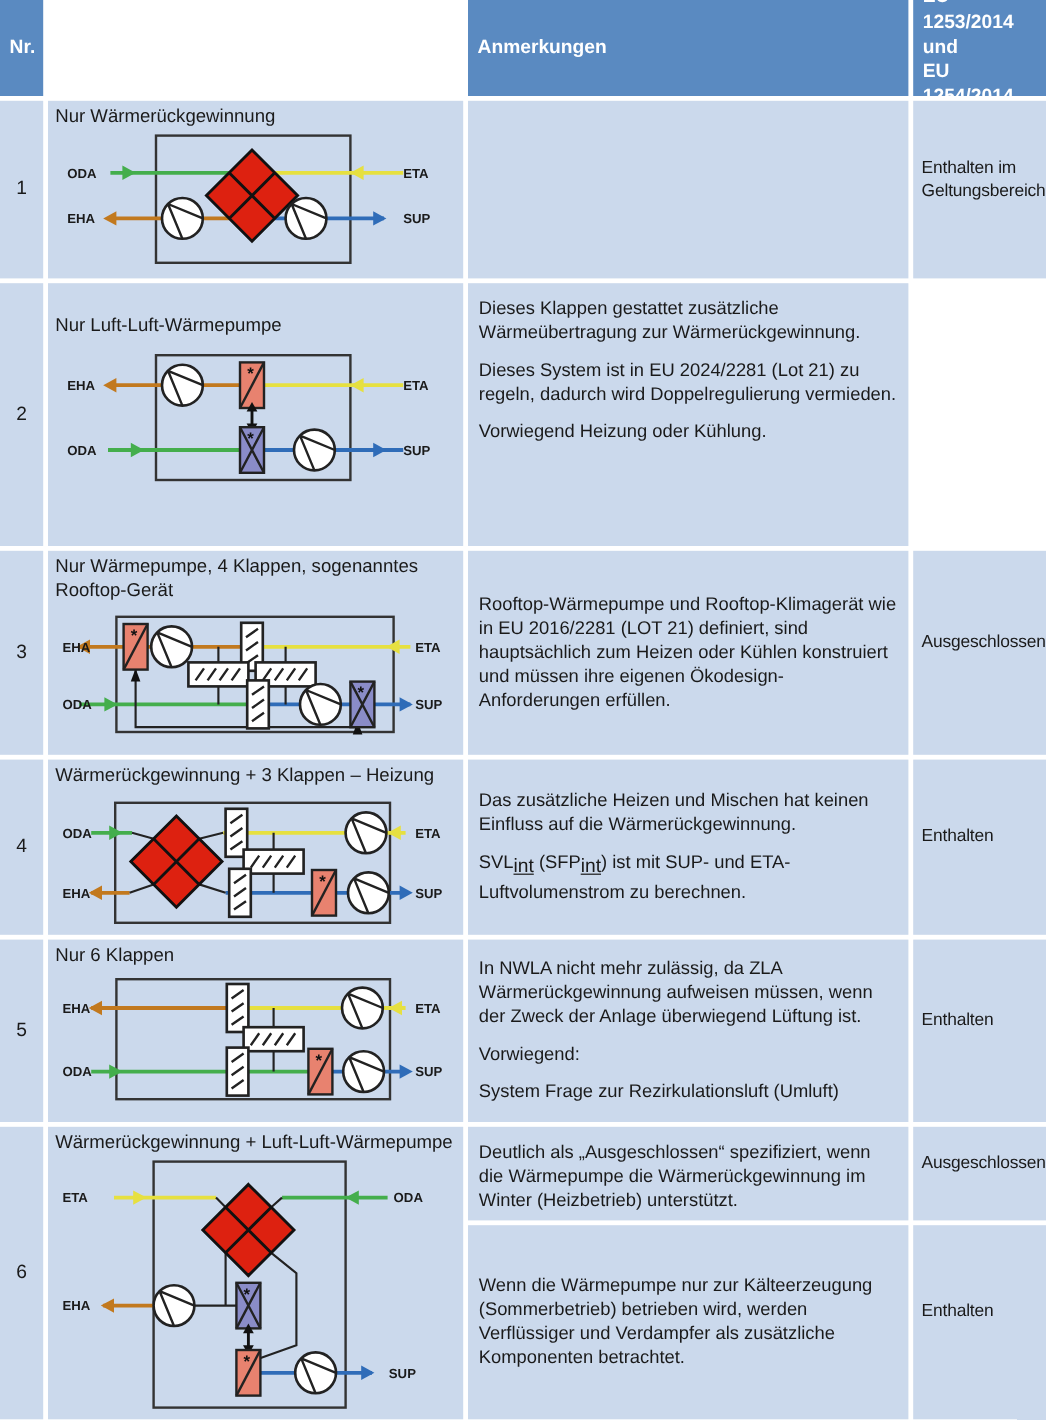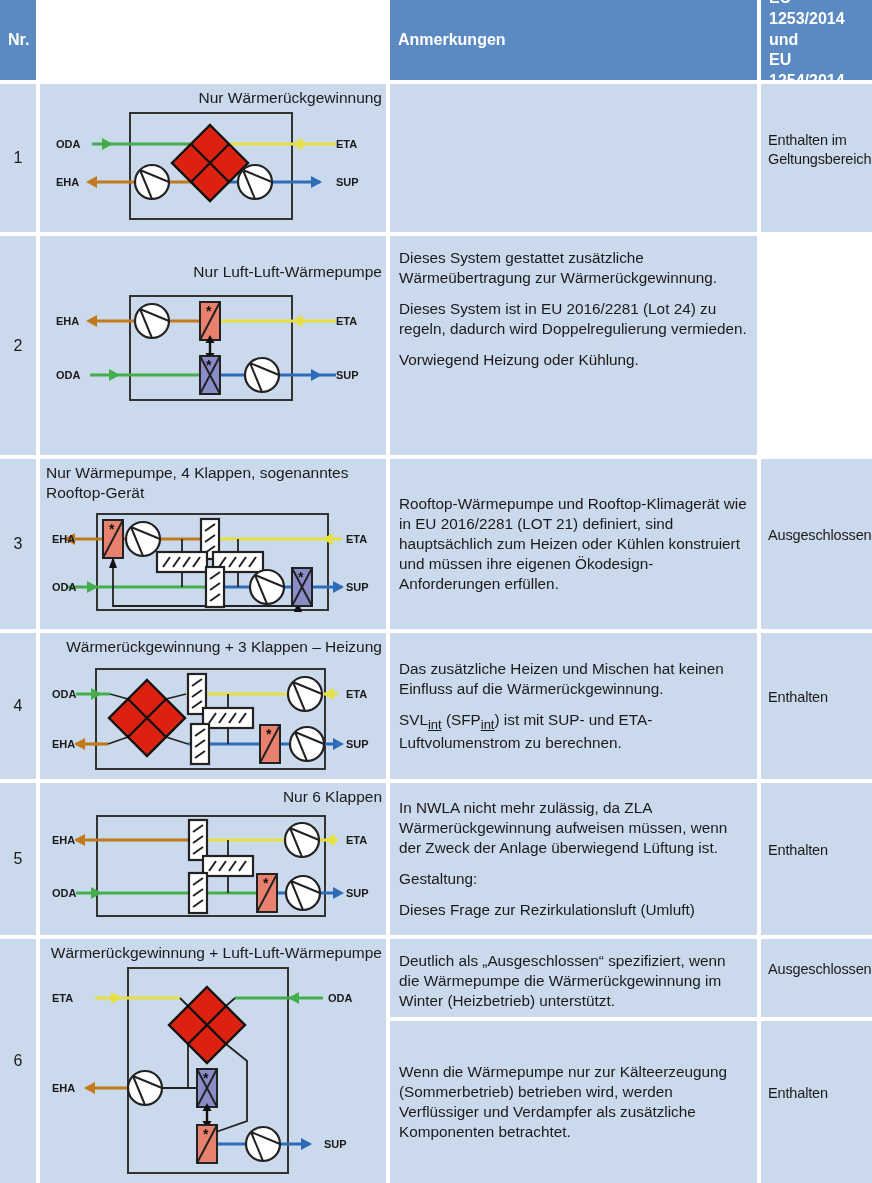--- a/index.html
+++ b/index.html
@@ -13,30 +13,30 @@
        grid-template-rows:80px 148px 219px 170px 146px 152px 78px minmax(0,1fr);
        gap:4px;background:#fff;}
   .cell{background:var(--cell_bg);overflow:hidden;}
   .head{background:var(--header_bg);color:#fff;font-weight:bold;font-size:16px;
         display:flex;flex-direction:column;justify-content:center;padding:0 8px;line-height:1.3;}
   .c1{grid-column:1}.c2{grid-column:2}.c3{grid-column:3}.c4{grid-column:4}
   .gr1{grid-row:1}.gr2{grid-row:2}.gr3{grid-row:3}.gr4{grid-row:4}
   .gr5{grid-row:5}.gr6{grid-row:6}.gr7{grid-row:7}.gr8{grid-row:8}
   .gr78{grid-row:7 / span 2}
   .nrcell{display:flex;align-items:center;justify-content:center;font-size:16px;}
-  .design{display:flex;flex-direction:column;align-items:flex-end;}
+  .design{display:flex;flex-direction:column;}
   .design .title{font-size:15.5px;line-height:1.28;margin:4px 4px 0 6px;}
   .design.mid .title{margin-top:26px;}
   .design svg{display:block;margin-top:3px;}
   .design.mid svg{margin-top:6px;}
   .notes{padding:4px 10px 4px 9px;font-size:15.3px;line-height:1.31;
          display:flex;flex-direction:column;justify-content:center;hyphens:auto;}
   .notes.top{justify-content:flex-start;padding-top:6px;}
   .notes p{margin:5.5px 0;}
-  .notes sub{font-size:13px;text-decoration:underline;}
+  .notes sub{font-size:16px;text-decoration:underline;}
   .eu{display:flex;align-items:center;font-size:14.5px;line-height:1.32;
       padding:0 2px 16px 7px;letter-spacing:-0.15px;}
   
   .box{fill:none;stroke:#333;stroke-width:2;}
   .ln{fill:none;stroke-width:3.2;}
   .ln-o{stroke:var(--orange);} .ln-y{stroke:var(--yellow);}
   .ln-g{stroke:var(--green);}  .ln-b{stroke:var(--blue);}
   .ah-o{fill:var(--orange);} .ah-y{fill:var(--yellow);}
   .ah-g{fill:var(--green);}  .ah-b{fill:var(--blue);}
   .lnk{fill:none;stroke:#222;stroke-width:1.8;}
@@ -147,22 +147,22 @@
       <use href="#dblarrow" x="170" y="60"></use>
       <use href="#evap" x="170" y="87"></use>
       <use href="#fan" x="222" y="87"></use>
       <text class="port" x="16" y="37">EHA</text>
       <text class="port" x="296" y="37">ETA</text>
       <text class="port" x="16" y="91">ODA</text>
       <text class="port" x="296" y="91">SUP</text>
     </svg>
   </div>
   <div class="cell notes top c3 gr3">
-    <p>Dieses System gestattet zusätzliche Wärmeübertragung zur Wärmerückgewinnung.</p>
-    <p>Dieses System ist in EU 2016/2281 (Lot 24) zu regeln, dadurch wird Doppelregulierung vermieden.</p>
+    <p>Dieses Klappen gestattet zusätzliche Wärmeübertragung zur Wärmerückgewinnung.</p>
+    <p>Dieses System ist in EU 2024/2281 (Lot 21) zu regeln, dadurch wird Doppelregulierung vermieden.</p>
     <p>Vorwiegend Heizung oder Kühlung.</p>
   </div>
 
   <div class="cell nrcell c1 gr4">
       <span>3</span>
     </div>
   <div class="cell design c2 gr4">
     <div class="title">Nur Wärmepumpe, 4 Klappen, sogenanntes Rooftop-Gerät</div>
     <svg width="346" height="118" viewBox="0 0 346 118">
       <rect class="box" x="57" y="8" width="231" height="96"></rect>
@@ -260,22 +260,22 @@
       <use href="#fan" x="262" y="30"></use>
       <use href="#fan" x="263" y="83"></use>
       <text class="port" x="12" y="34">EHA</text>
       <text class="port" x="306" y="34">ETA</text>
       <text class="port" x="12" y="87">ODA</text>
       <text class="port" x="306" y="87">SUP</text>
     </svg>
   </div>
   <div class="cell notes c3 gr6">
     <p>In NWLA nicht mehr zulässig, da ZLA Wärmerückgewinnung aufweisen müssen, wenn der Zweck der Anlage überwiegend Lüftung ist.</p>
-    <p>Gestaltung:</p>
-    <p>Dieses Frage zur Rezirkulationsluft (Umluft)</p>
+    <p>Vorwiegend:</p>
+    <p>System Frage zur Rezirkulationsluft (Umluft)</p>
   </div>
   <div class="cell eu c4 gr6">
       <span>Enthalten</span>
     </div>
 
   <div class="cell nrcell c1 gr78">
       <span>6</span>
     </div>
   <div class="cell design c2 gr78">
     <div class="title">Wärmerückgewinnung + Luft-Luft-Wärmepumpe</div>

